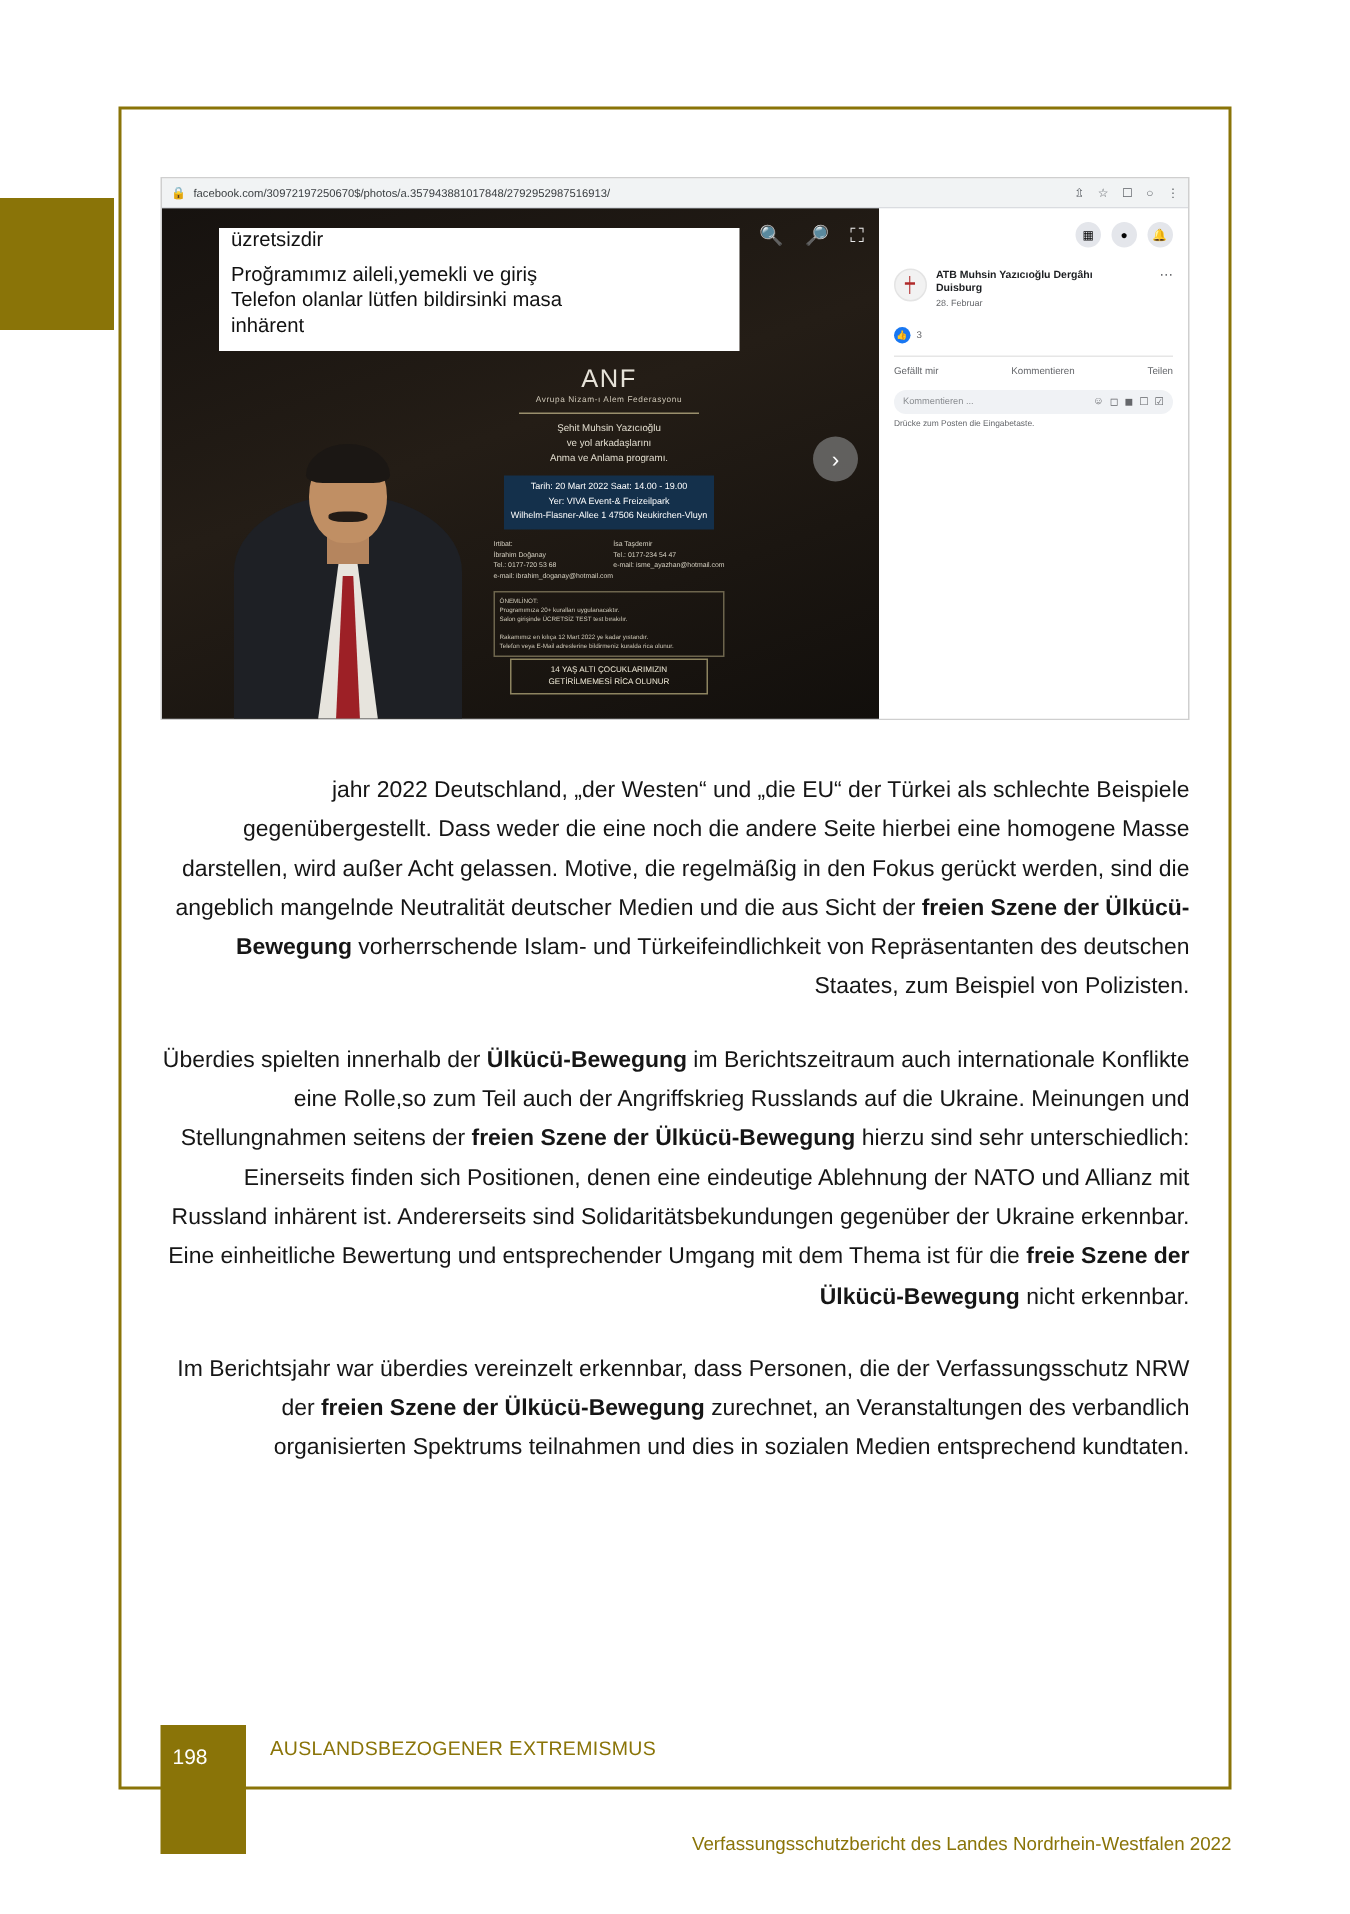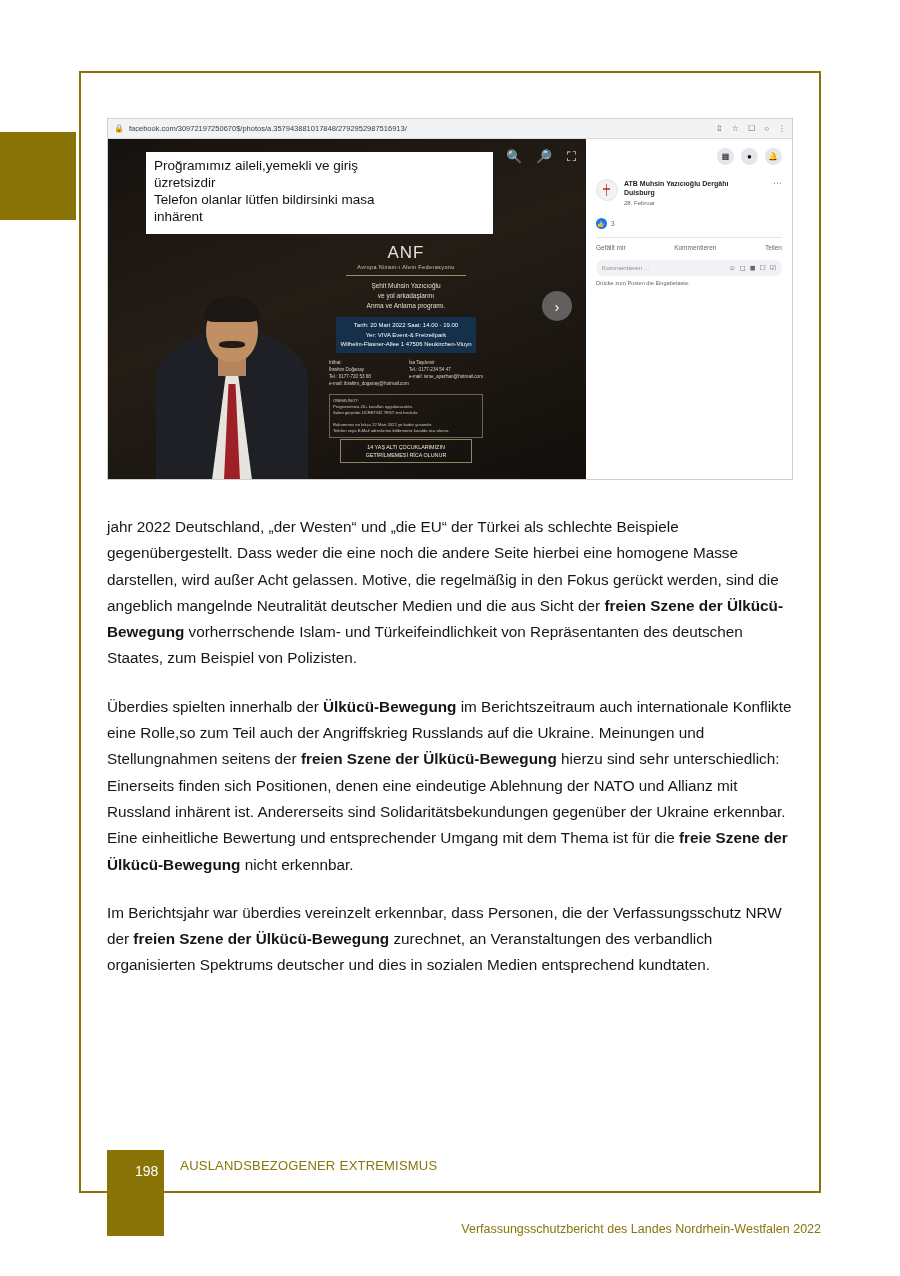--- a/index.html
+++ b/index.html
@@ -423,40 +423,40 @@
     color: #1a1a1a;
     margin-top: 8px;
   }
 
   
   .body-text {
     margin-top: 34px;
     font-size: 15.3px;
     line-height: 1.72;
     color: #161616;
-    text-align: left;
+    text-align: right;
   }
   .body-text p {
     margin: 0 0 22px 0;
   }
   .body-text p:last-child { margin-bottom: 0; }
   .body-text b { font-weight: bold; }
 
   
   .page-number {
     position: absolute;
     left: 107px;
     top: 1150px;
     width: 41px;
     height: 42px;
     color: #ffffff;
     font-size: 14px;
     display: flex;
     align-items: center;
-    padding-left: 28px;
+    padding-left: 8px;
     box-sizing: border-box;
   }
   .footer-chapter {
     position: absolute;
     left: 180px;
     top: 1158px;
     color: #8a7408;
     font-size: 13.5px;
     letter-spacing: .2px;
   }
@@ -503,22 +503,22 @@
           <div class="media-tools">
             <span>🔍</span>
             <span>🔎</span>
             <span>⛶</span>
           </div>
 
           <div class="poster">
             <div class="poster-bg"></div>
 
             <div class="poster-white-top">
+              <div class="tr-text" style="padding-top:0">üzretsizdir</div>
               <div class="tr-text">Proğramımız aileli,yemekli ve giriş</div>
-              <div class="tr-text" style="padding-top:0">üzretsizdir</div>
               <div class="tr-text" style="padding-top:0">Telefon olanlar lütfen bildirsinki masa</div>
               <div class="tr-text" style="padding-top:0">inhärent</div>
             </div>
 
             <div class="portrait">
               <div class="p-coat"></div>
               <div class="p-shirt"></div>
               <div class="p-tie"></div>
               <div class="p-neck"></div>
               <div class="p-head"></div>
@@ -608,21 +608,21 @@
         </div>
 
       </div>
     </div>
 
   </div>
 
   <div class="body-text">
     <p><span>jahr 2022 Deutschland, „der Westen“ und „die EU“ der Türkei als schlechte Beispiele gegenübergestellt. Dass weder die eine noch die andere Seite hierbei eine homogene Masse darstellen, wird außer Acht gelassen. Motive, die regelmäßig in den Fokus gerückt werden, sind die angeblich mangelnde Neutralität deutscher Medien und die aus Sicht der </span><b>freien Szene der Ülkücü-Bewegung</b><span> vorherrschende Islam- und Türkeifeindlichkeit von Repräsentanten des deutschen Staates, zum Beispiel von Polizisten.</span></p>
     <p><span>Überdies spielten innerhalb der </span><b>Ülkücü-Bewegung</b><span> im Berichtszeitraum auch internationale Konflikte eine Rolle,so zum Teil auch der Angriffskrieg Russlands auf die Ukraine. Meinungen und Stellungnahmen seitens der </span><b>freien Szene der Ülkücü-Bewegung</b><span> hierzu sind sehr unterschiedlich: Einerseits finden sich Positionen, denen eine eindeutige Ablehnung der NATO und Allianz mit Russland inhärent ist. Andererseits sind Solidaritätsbekundungen gegenüber der Ukraine erkennbar. Eine einheitliche Bewertung und entsprechender Umgang mit dem Thema ist für die </span><b>freie Szene der Ülkücü-Bewegung</b><span> nicht erkennbar.</span></p>
-    <p><span>Im Berichtsjahr war überdies vereinzelt erkennbar, dass Personen, die der Verfassungsschutz NRW der </span><b>freien Szene der Ülkücü-Bewegung</b><span> zurechnet, an Veranstaltungen des verbandlich organisierten Spektrums deutscher und dies in sozialen Medien entsprechend kundtaten.</span></p>
+    <p><span>Im Berichtsjahr war überdies vereinzelt erkennbar, dass Personen, die der Verfassungsschutz NRW der </span><b>freien Szene der Ülkücü-Bewegung</b><span> zurechnet, an Veranstaltungen des verbandlich organisierten Spektrums teilnahmen und dies in sozialen Medien entsprechend kundtaten.</span></p>
   </div>
 
 </div>
 
 <div class="page-number">198</div>
 <div class="footer-chapter">
   <span>A</span><span class="small-caps">USLANDSBEZOGENER</span>
   <span>E</span><span class="small-caps">XTREMISMUS</span>
 </div>
 <div class="footer-report">Verfassungsschutzbericht des Landes Nordrhein-Westfalen 2022</div>

